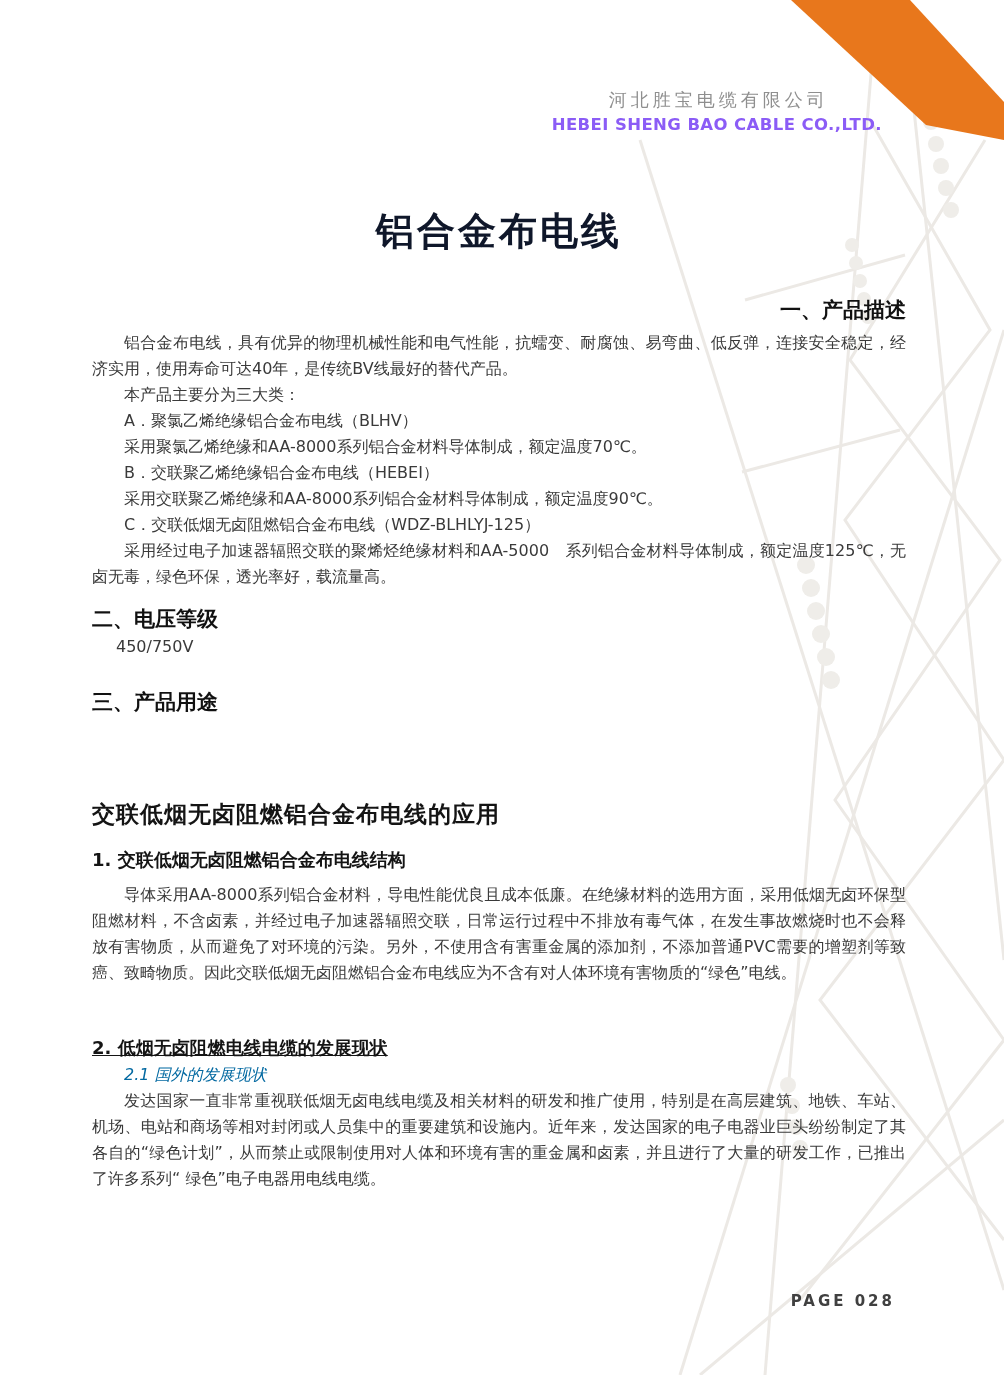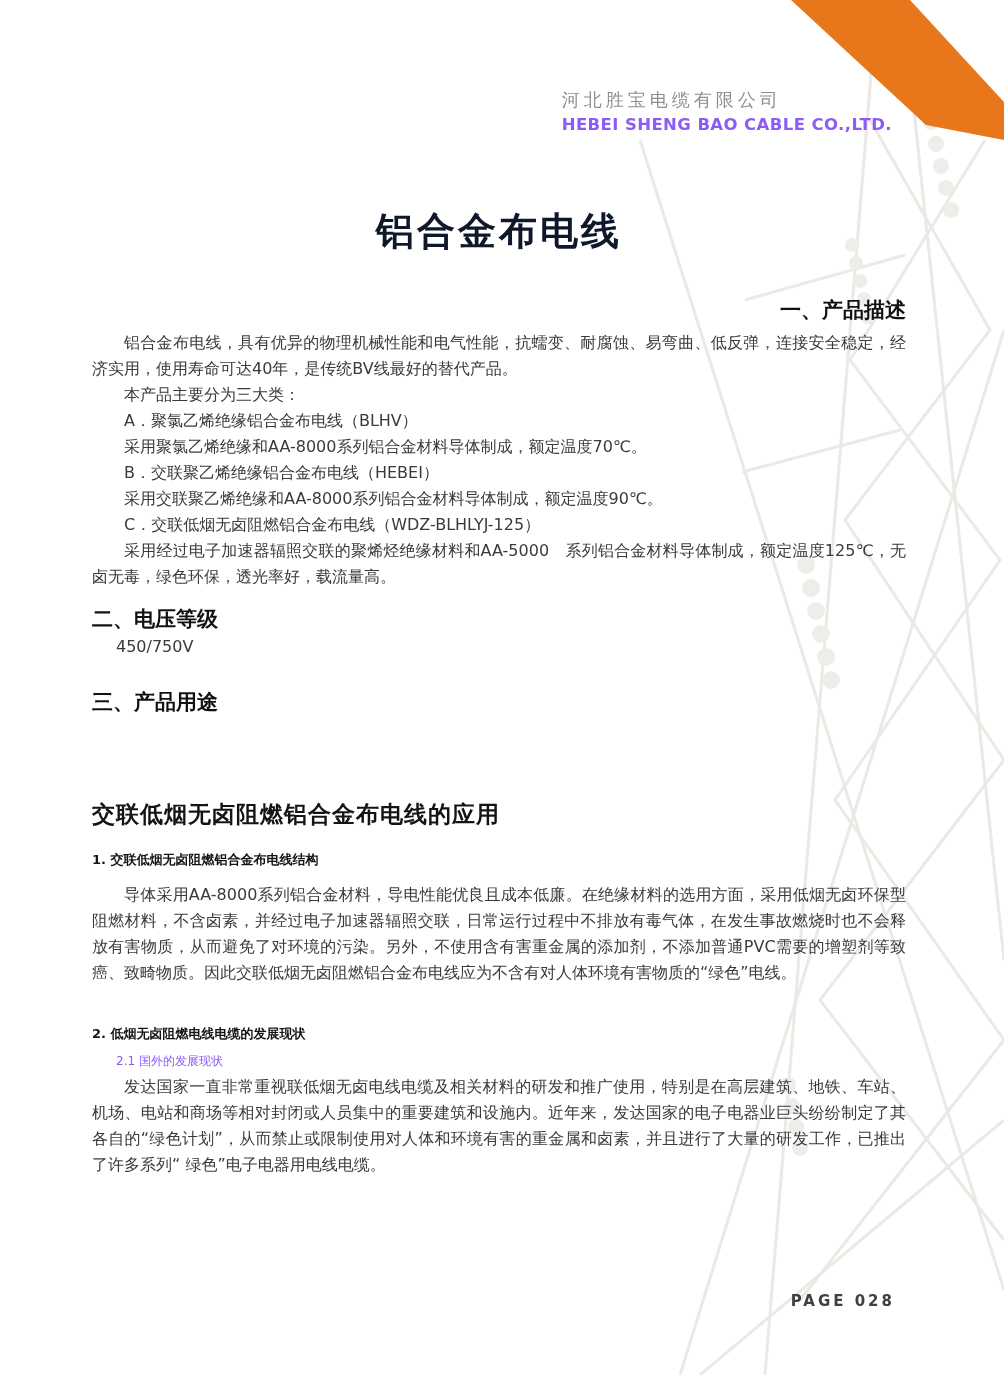--- a/index.html
+++ b/index.html
@@ -9,21 +9,21 @@
     background:#ffffff;
     overflow:hidden;
     font-family:"DejaVu Sans","Liberation Sans",sans-serif;
     color:#3a3a3a;
   }
   
   .watermark { position:absolute; top:0; left:0; width:1004px; height:1375px; }
   
   .corner { position:absolute; top:0; left:0; width:1004px; height:160px; }
 
-  .brand { position:absolute; top:88px; right:112px; text-align:left; }
+  .brand { position:absolute; top:88px; right:122px; text-align:center; }
   .brand-cn {
     font-size:18px; color:#8f8f8f; letter-spacing:4px; margin-right:-4px;
     font-weight:400; white-space:nowrap;
   }
   .brand-en {
     margin-top:3px; font-size:16.5px; font-weight:bold; color:#8b5cf6;
     letter-spacing:0.4px; white-space:nowrap;
   }
 
   .content { position:absolute; left:92px; top:0; width:814px; }
@@ -42,24 +42,24 @@
   .body p { margin:0; font-size:16px; line-height:26px; color:#3a3a3a; }
   .indent { text-indent:2em; }
   .just { text-align:justify; }
   .p-first { margin-top:7px !important; }
   .voltage { margin-top:2px !important; text-indent:1.5em; }
 
   .app-title {
     margin:82px 0 0 0; font-size:23px; line-height:34px; font-weight:bold;
     color:#141414; letter-spacing:1px;
   }
-  .h3 { margin:0; font-size:13px; line-height:28px; font-weight:bold; color:#141414; }
+  .h3 { margin:0; font-size:18px; line-height:28px; font-weight:bold; color:#141414; }
   .h3.sub1 { margin-top:15px; }
-  .h3.sub2 { margin-top:34px; }
-  .h4 { margin:0; font-size:12px; line-height:26px; font-weight:400; color:#8b5cf6; text-indent:2em; }
+  .h3.sub2 { margin-top:48px;text-decoration:underline; }
+  .h4 { margin:0; font-size:16px; line-height:26px; font-weight:400; color:#0369a1; text-indent:2em;font-style:italic; }
   .para-gap { margin-top:8px !important; }
 
   .footer {
     position:absolute; right:109px; top:1292px;
     font-size:15px; font-weight:bold; color:#404040; letter-spacing:3px;
     white-space:nowrap;
   }
 </style>
 </head>
 <body>

